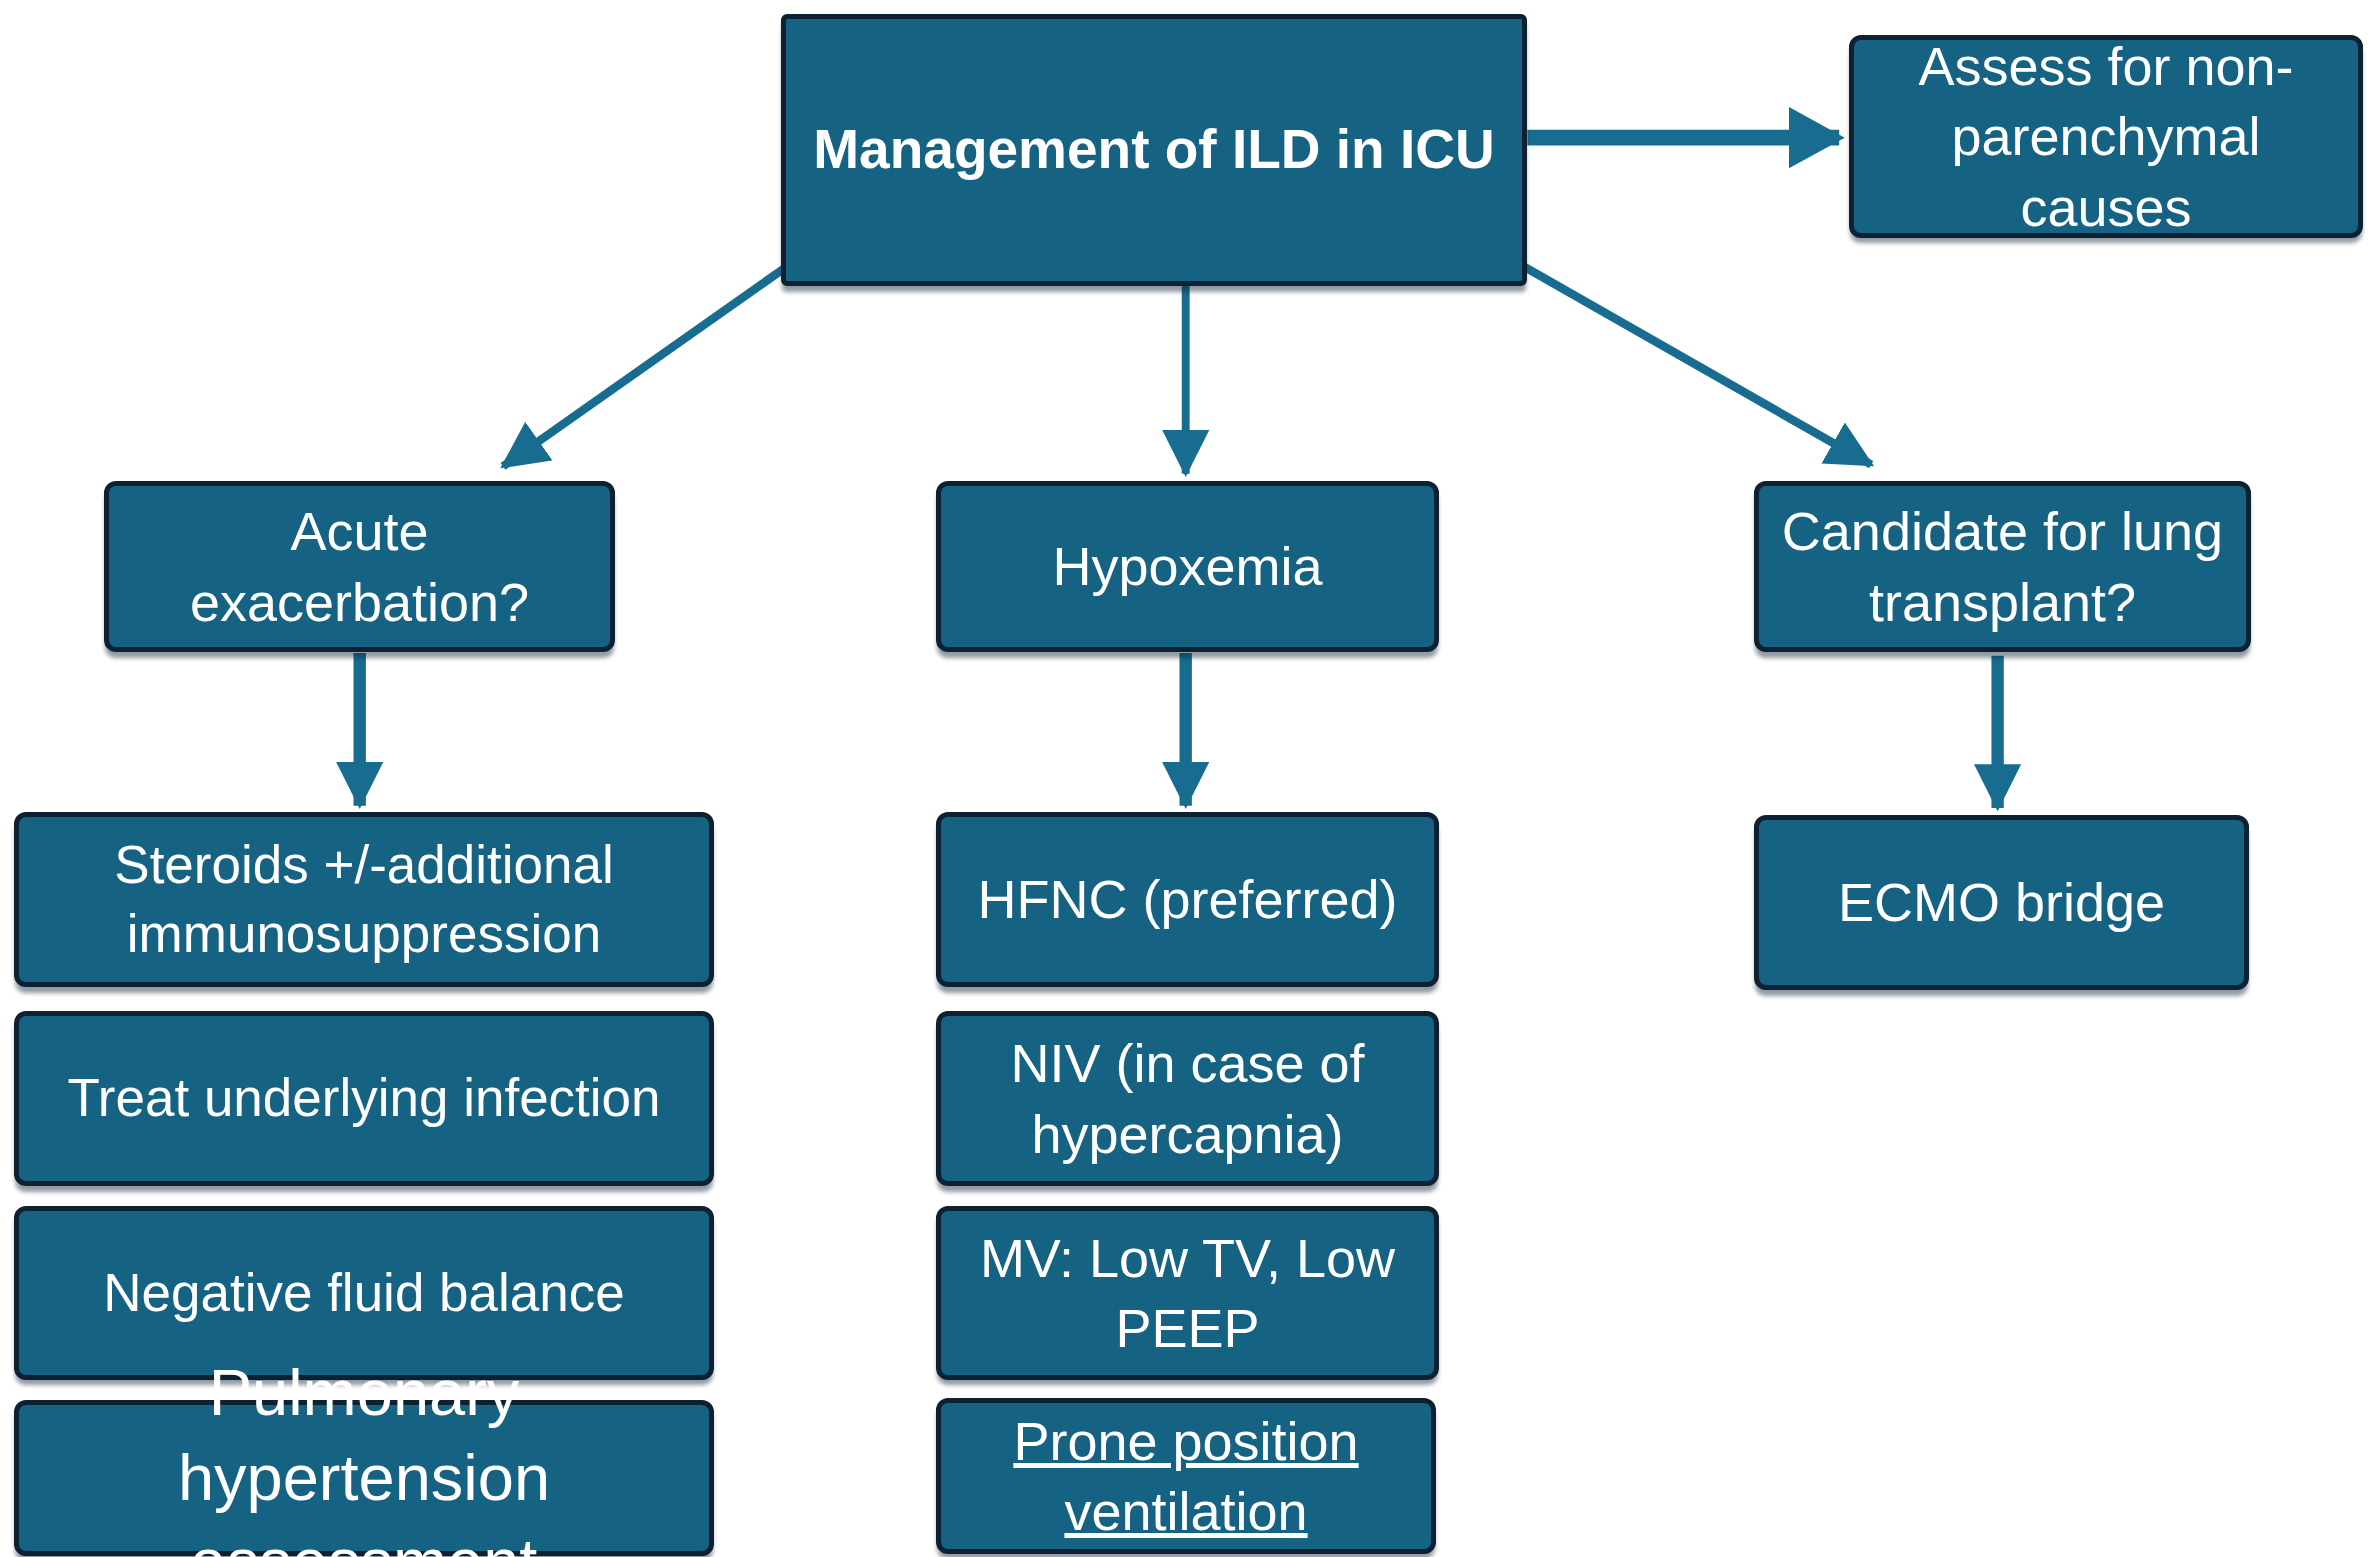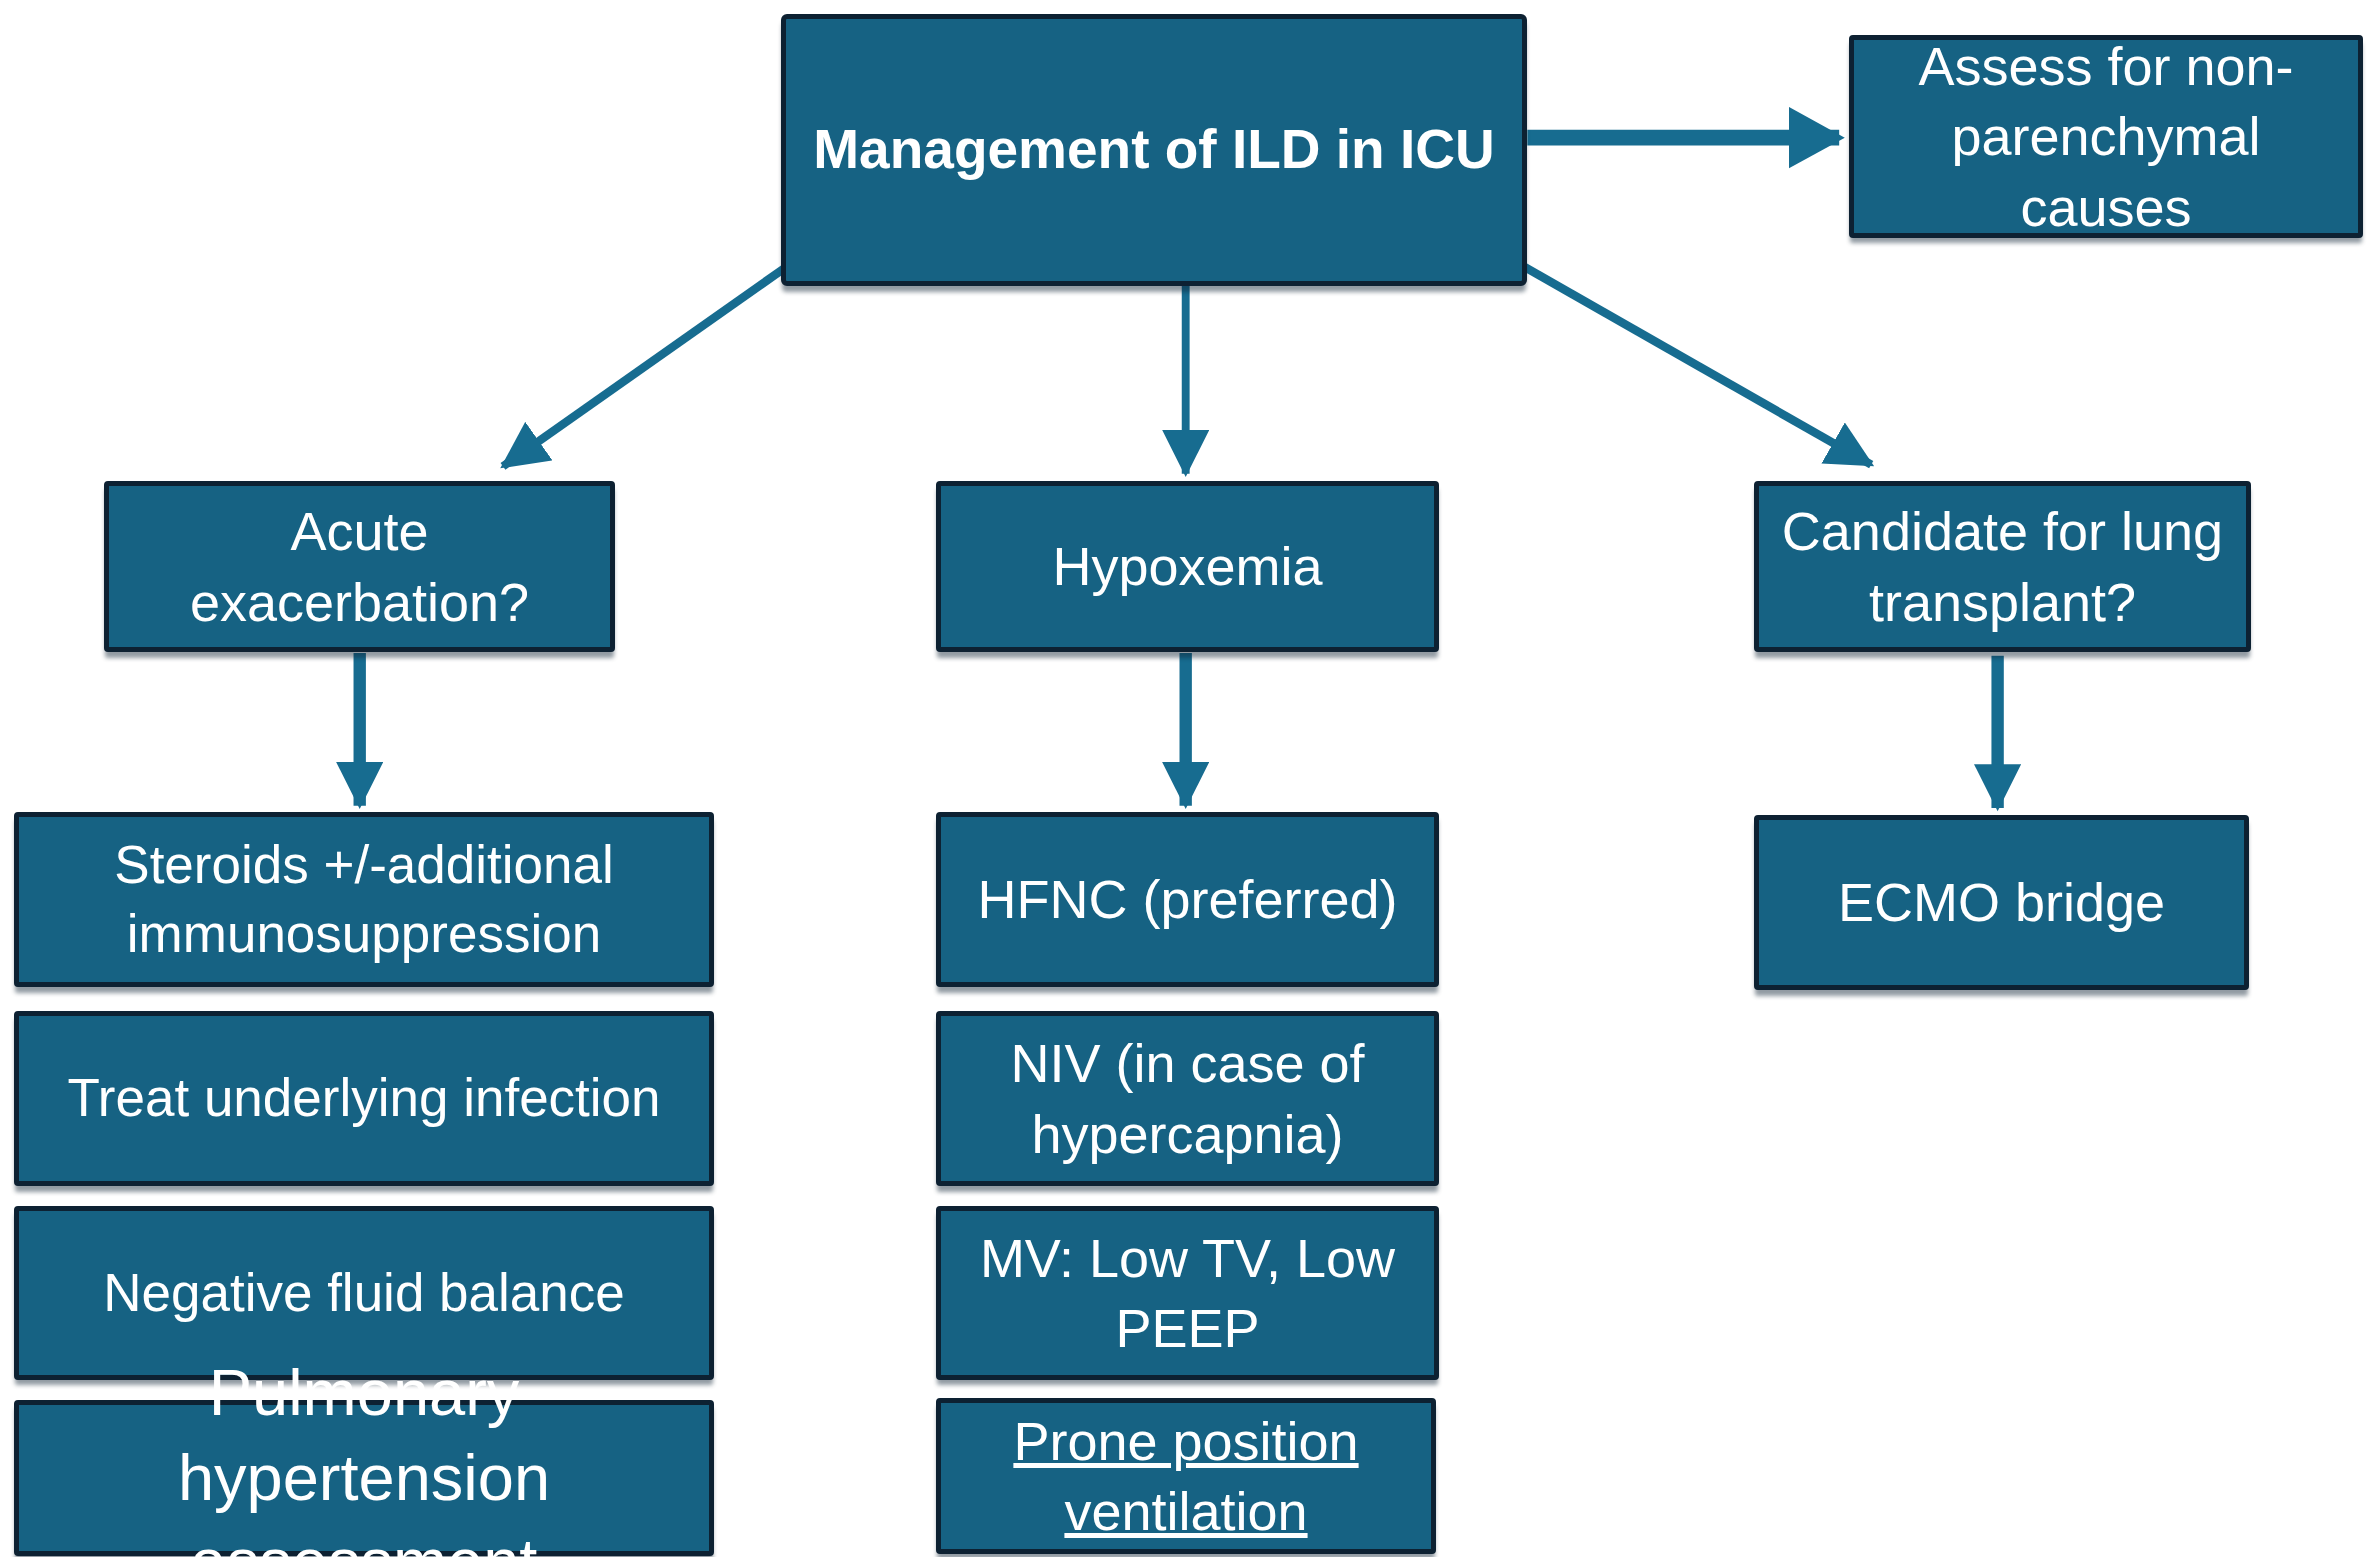--- a/index.html
+++ b/index.html
@@ -15,21 +15,21 @@
     width:2377px;height:1557px;
     background:var(--background);
     font-family:"Liberation Sans", sans-serif;
     overflow:hidden;
   }
   .node{
     position:absolute;
     box-sizing:border-box;
     background:var(--node-fill);
     border:5px solid var(--node-border);
-    border-radius:4px;
+    border-radius:12px;
     box-shadow:0 6.7px 4.5px -1.7px rgba(13,33,50,0.45);
     color:var(--text-color);
     display:flex;align-items:center;justify-content:center;
     text-align:center;
     font-size:54px;line-height:1.3;
     padding:0 12.4px;
   }
   .node .label{display:block;}
   .n-main{left:781px;top:14px;width:746px;height:272px;border-radius:6px;font-weight:700;font-size:55px;}
   .n-assess{left:1849px;top:35px;width:514px;height:203px;}

